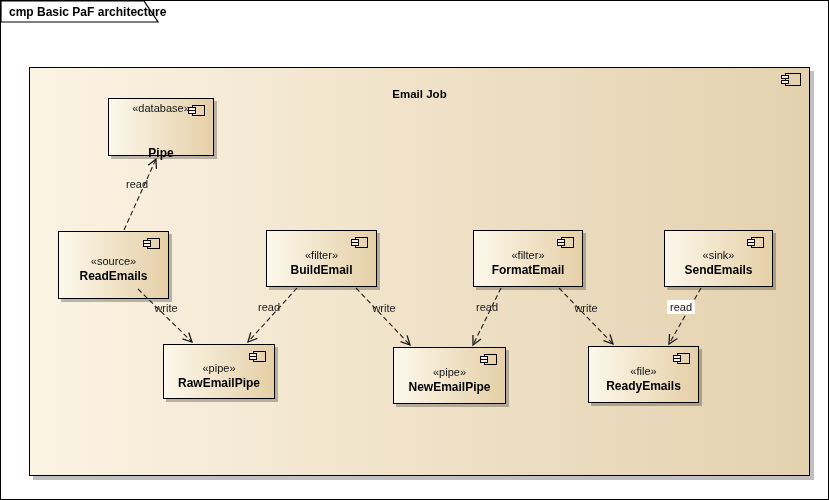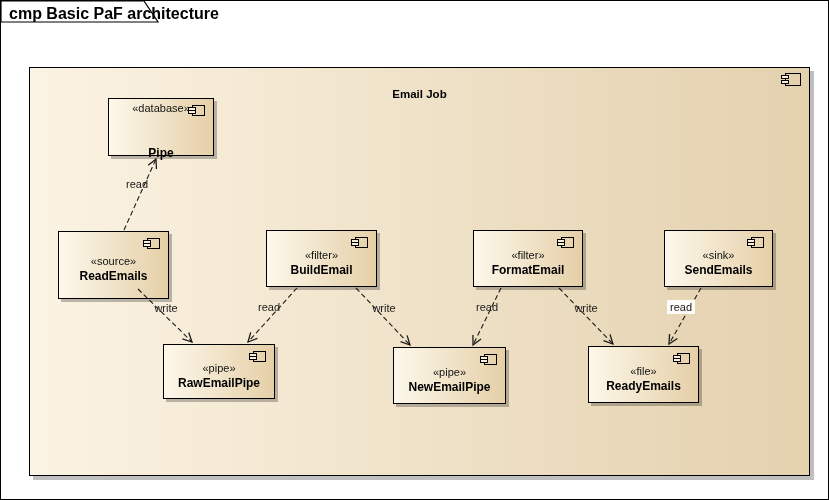--- a/index.html
+++ b/index.html
@@ -5,21 +5,21 @@
   html,body{margin:0;padding:0;background:#fff;}
   .page{
     position:relative;width:829px;height:500px;box-sizing:border-box;
     background:#ffffff;border:1px solid #000;overflow:hidden;
     font-family:"Liberation Sans",sans-serif;color:#000;
   }
   
   .tab-wrap{position:absolute;left:0;top:0;width:170px;height:26px;}
   .tab-wrap svg{position:absolute;left:0;top:0;}
   .tab-label{
-    position:absolute;left:8px;top:4px;font-size:16px;font-weight:bold;
+    position:absolute;left:8px;top:4px;font-size:12px;font-weight:bold;
     white-space:nowrap;color:#000;
   }
   
   .diagram-title{
     position:absolute;top:33px;left:0;width:100%;text-align:center;
     font-size:16.5px;color:#000;
   }
   
   .frame{
     position:absolute;left:24px;top:66px;width:779px;height:407px;

